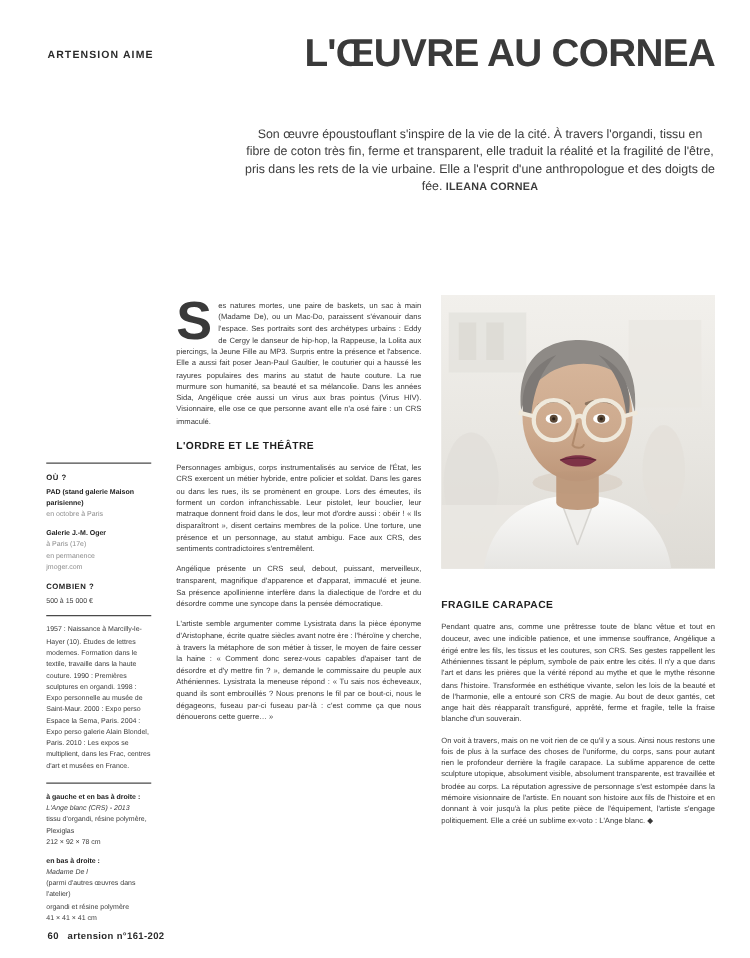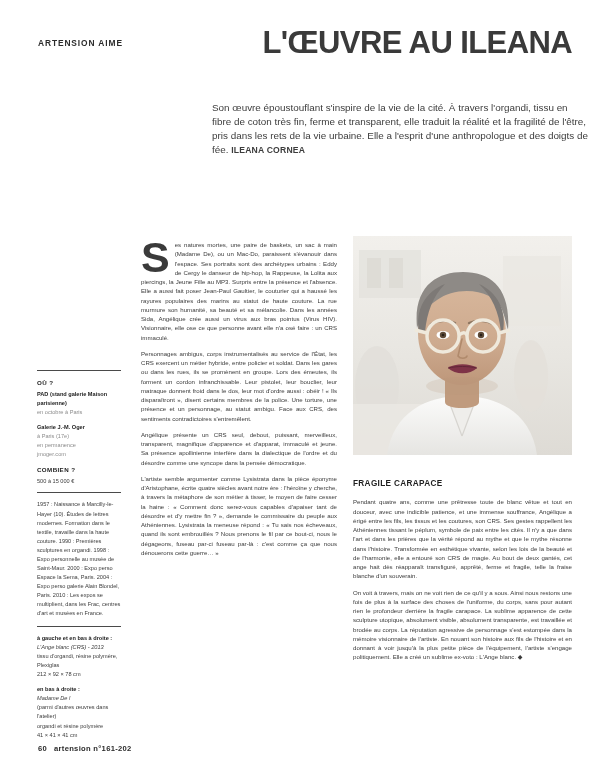--- a/index.html
+++ b/index.html
@@ -48,25 +48,24 @@
     color: #3a3a3a;
   }
   .headline .l1 { display: block; }
   .headline .l2 { display: block; }
 
   .standfirst {
     position: absolute;
     left: 196px;
     top: 101px;
     width: 376px;
-    text-align: left;
+    text-align: center;
     font-size: 9.9px;
     line-height: 1.42;
     color: #3c3c3c;
-    margin-left: 16px;
   }
   .standfirst .byline {
     font-weight: bold;
     font-size: 8.6px;
     letter-spacing: 0.2px;
     white-space: nowrap;
   }
 
   
   .sidebar {
@@ -159,21 +158,21 @@
   .footer .folio { margin-right: 7px; }
 </style>
 </head>
 <body>
 
 <div class="page">
 
   <div class="kicker">ARTENSION AIME</div>
 
   <div class="headline">
-    <span class="l2">L'ŒUVRE AU ILEANA</span>
+    <span class="l2">L'ŒUVRE AU CORNEA</span>
   </div>
 
   <div class="standfirst">
     <span>Son œuvre époustouflant s'inspire de la vie de la cité. À travers l'organdi, tissu en fibre de coton très fin, ferme et transparent, elle traduit la réalité et la fragilité de l'être, pris dans les rets de la vie urbaine. Elle a l'esprit d'une anthropologue et des doigts de fée.</span>
     <span class="byline">ILEANA CORNEA</span>
   </div>
 
   <div class="portrait">
     <svg width="219" height="219" viewBox="0 0 219 219">
       <defs>
@@ -277,20 +276,21 @@
       <div class="caption-head">en bas à droite :</div>
       <div>Madame De l</div>
       <div class="caption-plain">(parmi d'autres œuvres dans l'atelier)</div>
       <div class="caption-plain">organdi et résine polymère</div>
       <div class="caption-plain">41 × 41 × 41 cm</div>
     </div>
   </div>
 
   <div class="col col1">
     <p><span class="dropcap">S</span><span>es natures mortes, une paire de baskets, un sac à main (Madame De), ou un Mac-Do, paraissent s'évanouir dans l'espace. Ses portraits sont des archétypes urbains : Eddy de Cergy le danseur de hip-hop, la Rappeuse, la Lolita aux piercings, la Jeune Fille au MP3. Surpris entre la présence et l'absence. Elle a aussi fait poser Jean-Paul Gaultier, le couturier qui a haussé les rayures populaires des marins au statut de haute couture. La rue murmure son humanité, sa beauté et sa mélancolie. Dans les années Sida, Angélique crée aussi un virus aux bras pointus (Virus HIV). Visionnaire, elle ose ce que personne avant elle n'a osé faire : un CRS immaculé.</span></p>
+    <div class="sec-head">L'ORDRE ET LE THÉÂTRE</div>
     <p>Personnages ambigus, corps instrumentalisés au service de l'État, les CRS exercent un métier hybride, entre policier et soldat. Dans les gares ou dans les rues, ils se promènent en groupe. Lors des émeutes, ils forment un cordon infranchissable. Leur pistolet, leur bouclier, leur matraque donnent froid dans le dos, leur mot d'ordre aussi : obéir ! « Ils disparaîtront », disent certains membres de la police. Une torture, une présence et un personnage, au statut ambigu. Face aux CRS, des sentiments contradictoires s'entremêlent.</p>
     <p>Angélique présente un CRS seul, debout, puissant, merveilleux, transparent, magnifique d'apparence et d'apparat, immaculé et jeune. Sa présence apollinienne interfère dans la dialectique de l'ordre et du désordre comme une syncope dans la pensée démocratique.</p>
     <p>L'artiste semble argumenter comme Lysistrata dans la pièce éponyme d'Aristophane, écrite quatre siècles avant notre ère : l'héroïne y cherche, à travers la métaphore de son métier à tisser, le moyen de faire cesser la haine : « Comment donc serez-vous capables d'apaiser tant de désordre et d'y mettre fin ? », demande le commissaire du peuple aux Athéniennes. Lysistrata la meneuse répond : « Tu sais nos écheveaux, quand ils sont embrouillés ? Nous prenons le fil par ce bout-ci, nous le dégageons, fuseau par-ci fuseau par-là : c'est comme ça que nous dénouerons cette guerre… »</p>
   </div>
 
   <div class="col col2">
     <div class="sec-head first">FRAGILE CARAPACE</div>
     <p>Pendant quatre ans, comme une prêtresse toute de blanc vêtue et tout en douceur, avec une indicible patience, et une immense souffrance, Angélique a érigé entre les fils, les tissus et les coutures, son CRS. Ses gestes rappellent les Athéniennes tissant le péplum, symbole de paix entre les cités. Il n'y a que dans l'art et dans les prières que la vérité répond au mythe et que le mythe résonne dans l'histoire. Transformée en esthétique vivante, selon les lois de la beauté et de l'harmonie, elle a entouré son CRS de magie. Au bout de deux gantés, cet ange hait dès réapparaît transfiguré, apprêté, ferme et fragile, telle la fraise blanche d'un souverain.</p>
     <p>On voit à travers, mais on ne voit rien de ce qu'il y a sous. Ainsi nous restons une fois de plus à la surface des choses de l'uniforme, du corps, sans pour autant rien le profondeur derrière la fragile carapace. La sublime apparence de cette sculpture utopique, absolument visible, absolument transparente, est travaillée et brodée au corps. La réputation agressive de personnage s'est estompée dans la mémoire visionnaire de l'artiste. En nouant son histoire aux fils de l'histoire et en donnant à voir jusqu'à la plus petite pièce de l'équipement, l'artiste s'engage politiquement. Elle a créé un sublime ex-voto : L'Ange blanc. ◆</p>
   </div>

